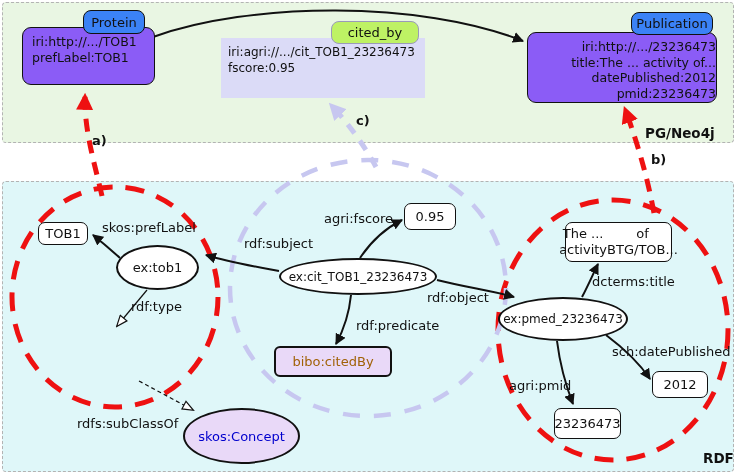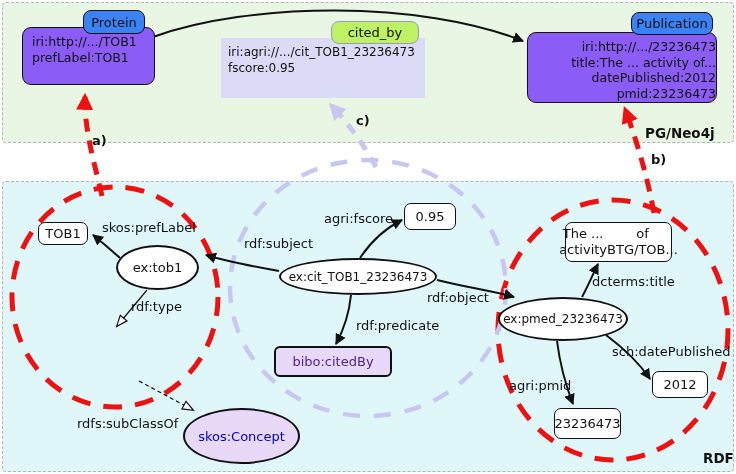--- a/index.html
+++ b/index.html
@@ -8,21 +8,21 @@
   #pg-panel{left:2px;top:2px;width:732px;height:141px;background:#e9f6e3;}
   #rdf-panel{left:2px;top:181px;width:732px;height:291px;background:#dff7f9;}
   svg.overlay{position:absolute;left:0;top:0;z-index:2;}
   .node-box{position:absolute;z-index:3;background:#ffffff;border:1.6px solid #111;border-radius:7px;box-sizing:border-box;display:flex;align-items:center;justify-content:center;font-size:13px;}
   .prop-box{position:absolute;z-index:3;background:#8b5cf6;border:1.8px solid #111;border-radius:9px;box-sizing:border-box;padding:6px 0 0 9px;font-size:12.5px;line-height:15.5px;white-space:nowrap;}
   .tab{position:absolute;z-index:4;background:#3b82f6;border:1.8px solid #111;border-radius:8px;box-sizing:border-box;display:flex;align-items:center;justify-content:center;font-size:13px;}
   .tab.lav{background:#bef264;border:1.2px solid #9a9ab8;}
   .databox{position:absolute;z-index:3;background:#dbdbf7;box-sizing:border-box;padding:7px 0 0 7px;font-size:12px;line-height:15.5px;white-space:nowrap;}
   .ellipse{position:absolute;z-index:3;background:#ffffff;border:2px solid #111;border-radius:50%;box-sizing:border-box;display:flex;align-items:center;justify-content:center;font-size:12px;white-space:nowrap;}
   .ellipse.purple{background:#e9d9f8;color:#0000cd;}
-  .rect-purple{position:absolute;z-index:3;background:#e9d9f8;border:2px solid #111;border-radius:6px;box-sizing:border-box;display:flex;align-items:center;justify-content:center;font-size:13px;color:#4c1d95;}
+  .rect-purple{position:absolute;z-index:3;background:#e9d9f8;border:2px solid #111;border-radius:6px;box-sizing:border-box;display:flex;align-items:center;justify-content:center;font-size:13px;color:#a16207;}
   .edge-label{position:absolute;z-index:3;font-size:13px;white-space:nowrap;}
   .arrow-label{position:absolute;z-index:4;font-size:13px;font-weight:bold;white-space:nowrap;}
   .section-label{position:absolute;z-index:4;font-size:13.5px;font-weight:bold;white-space:nowrap;}
   .center-text{text-align:center;line-height:16px;}
 </style>
 </head>
 <body>
 
 <div id="stage">
 

